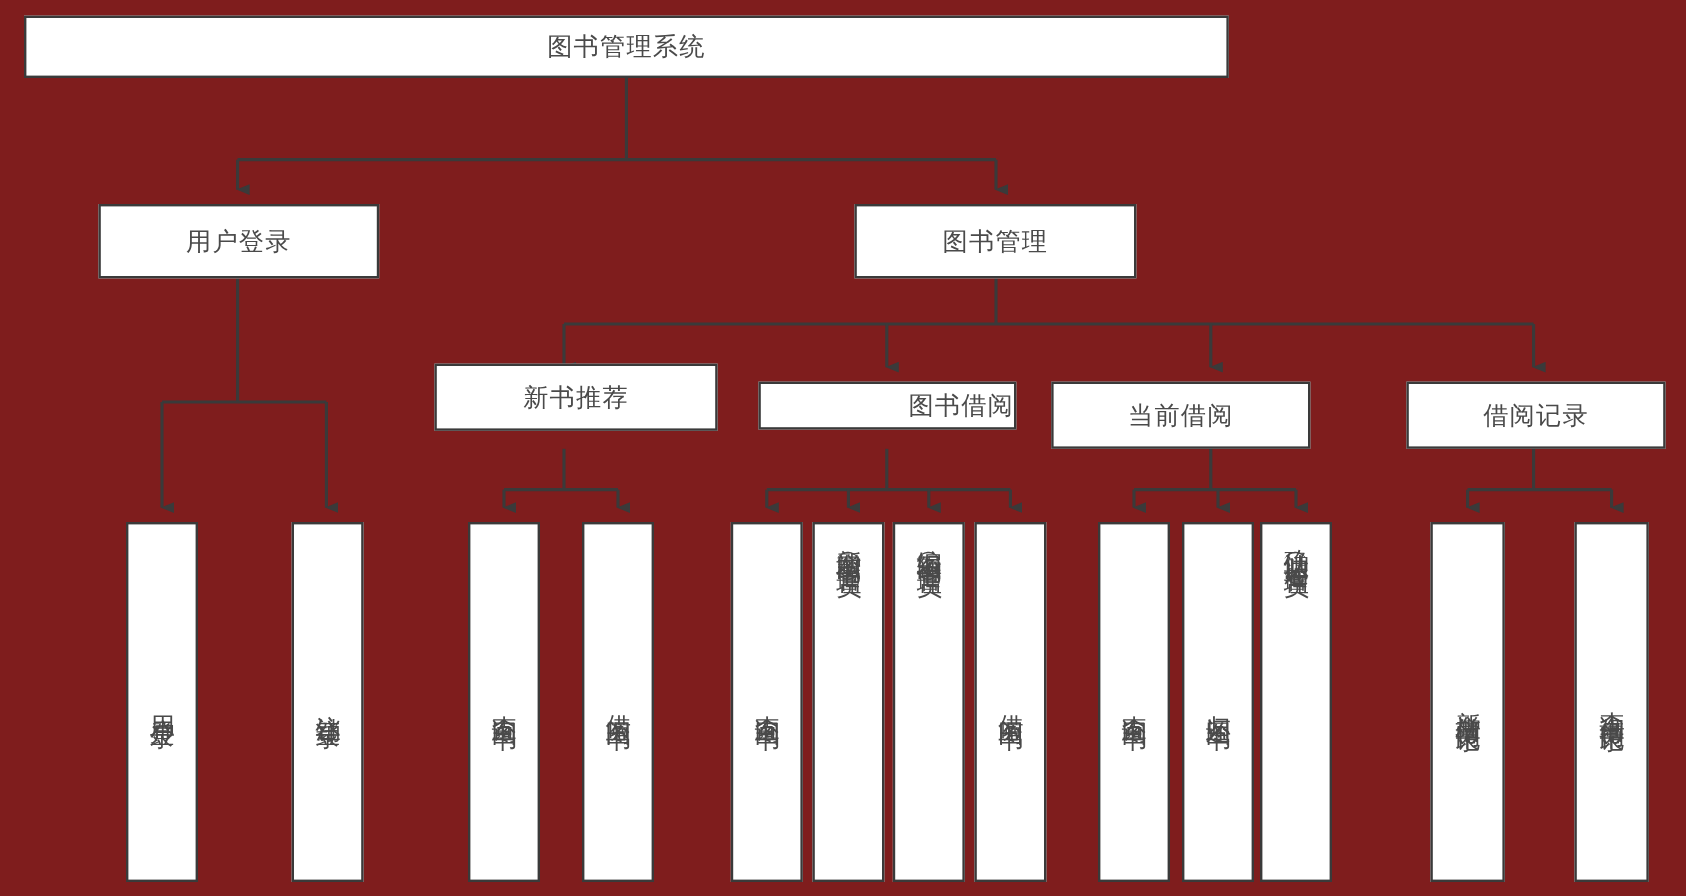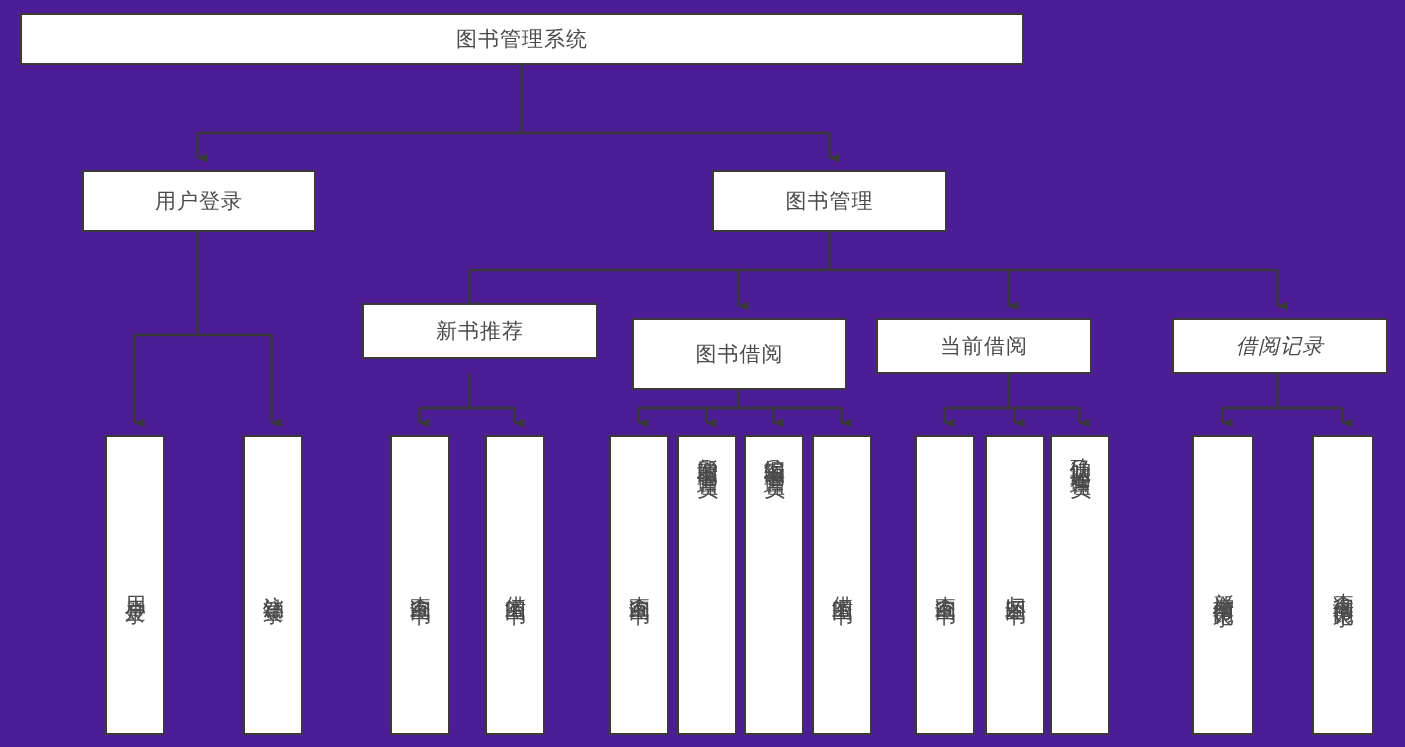--- a/index.html
+++ b/index.html
@@ -8,21 +8,21 @@
     padding: 0;
     background: #ffffff;
   }
   body {
     font-family: "DejaVu Sans", "Liberation Sans", sans-serif;
   }
   #canvas {
     position: relative;
     width: 1405px;
     height: 747px;
-    background: #4c1d95;
+    background: #7f1d1d;
     overflow: hidden;
   }
   #edges {
     position: absolute;
     left: 0;
     top: 0;
     width: 1405px;
     height: 747px;
     pointer-events: none;
   }
@@ -129,27 +129,27 @@
   <div class="node h" style="left: 82px; top: 170px; width: 234px; height: 62px;">
     <span>用户登录</span>
   </div>
   <div class="node h" style="left: 712px; top: 170px; width: 235px; height: 62px;">
     <span>图书管理</span>
   </div>
 
   <div class="node h" style="left: 362px; top: 303px; width: 236px; height: 56px;">
     <span>新书推荐</span>
   </div>
-  <div class="node h" style="left: 632px; top: 318px; width: 215px; height: 72px;">
+  <div class="node h" style="left: 632px; top: 318px; width: 215px; height: 40px; justify-content: flex-end;">
     <span>图书借阅</span>
   </div>
   <div class="node h" style="left: 876px; top: 318px; width: 216px; height: 56px;">
     <span>当前借阅</span>
   </div>
-  <div class="node h" style="left: 1172px; top: 318px; width: 216px; height: 56px; font-style: italic;">
+  <div class="node h" style="left: 1172px; top: 318px; width: 216px; height: 56px;">
     <span>借阅记录</span>
   </div>
 
   <div class="node v" style="left: 105px; top: 435px; width: 60px; height: 300px;">
     <span>用户登录</span>
   </div>
   <div class="node v" style="left: 243px; top: 435px; width: 60px; height: 300px;">
     <span>注销登录</span>
   </div>
   <div class="node v" style="left: 390px; top: 435px; width: 60px; height: 300px;">

